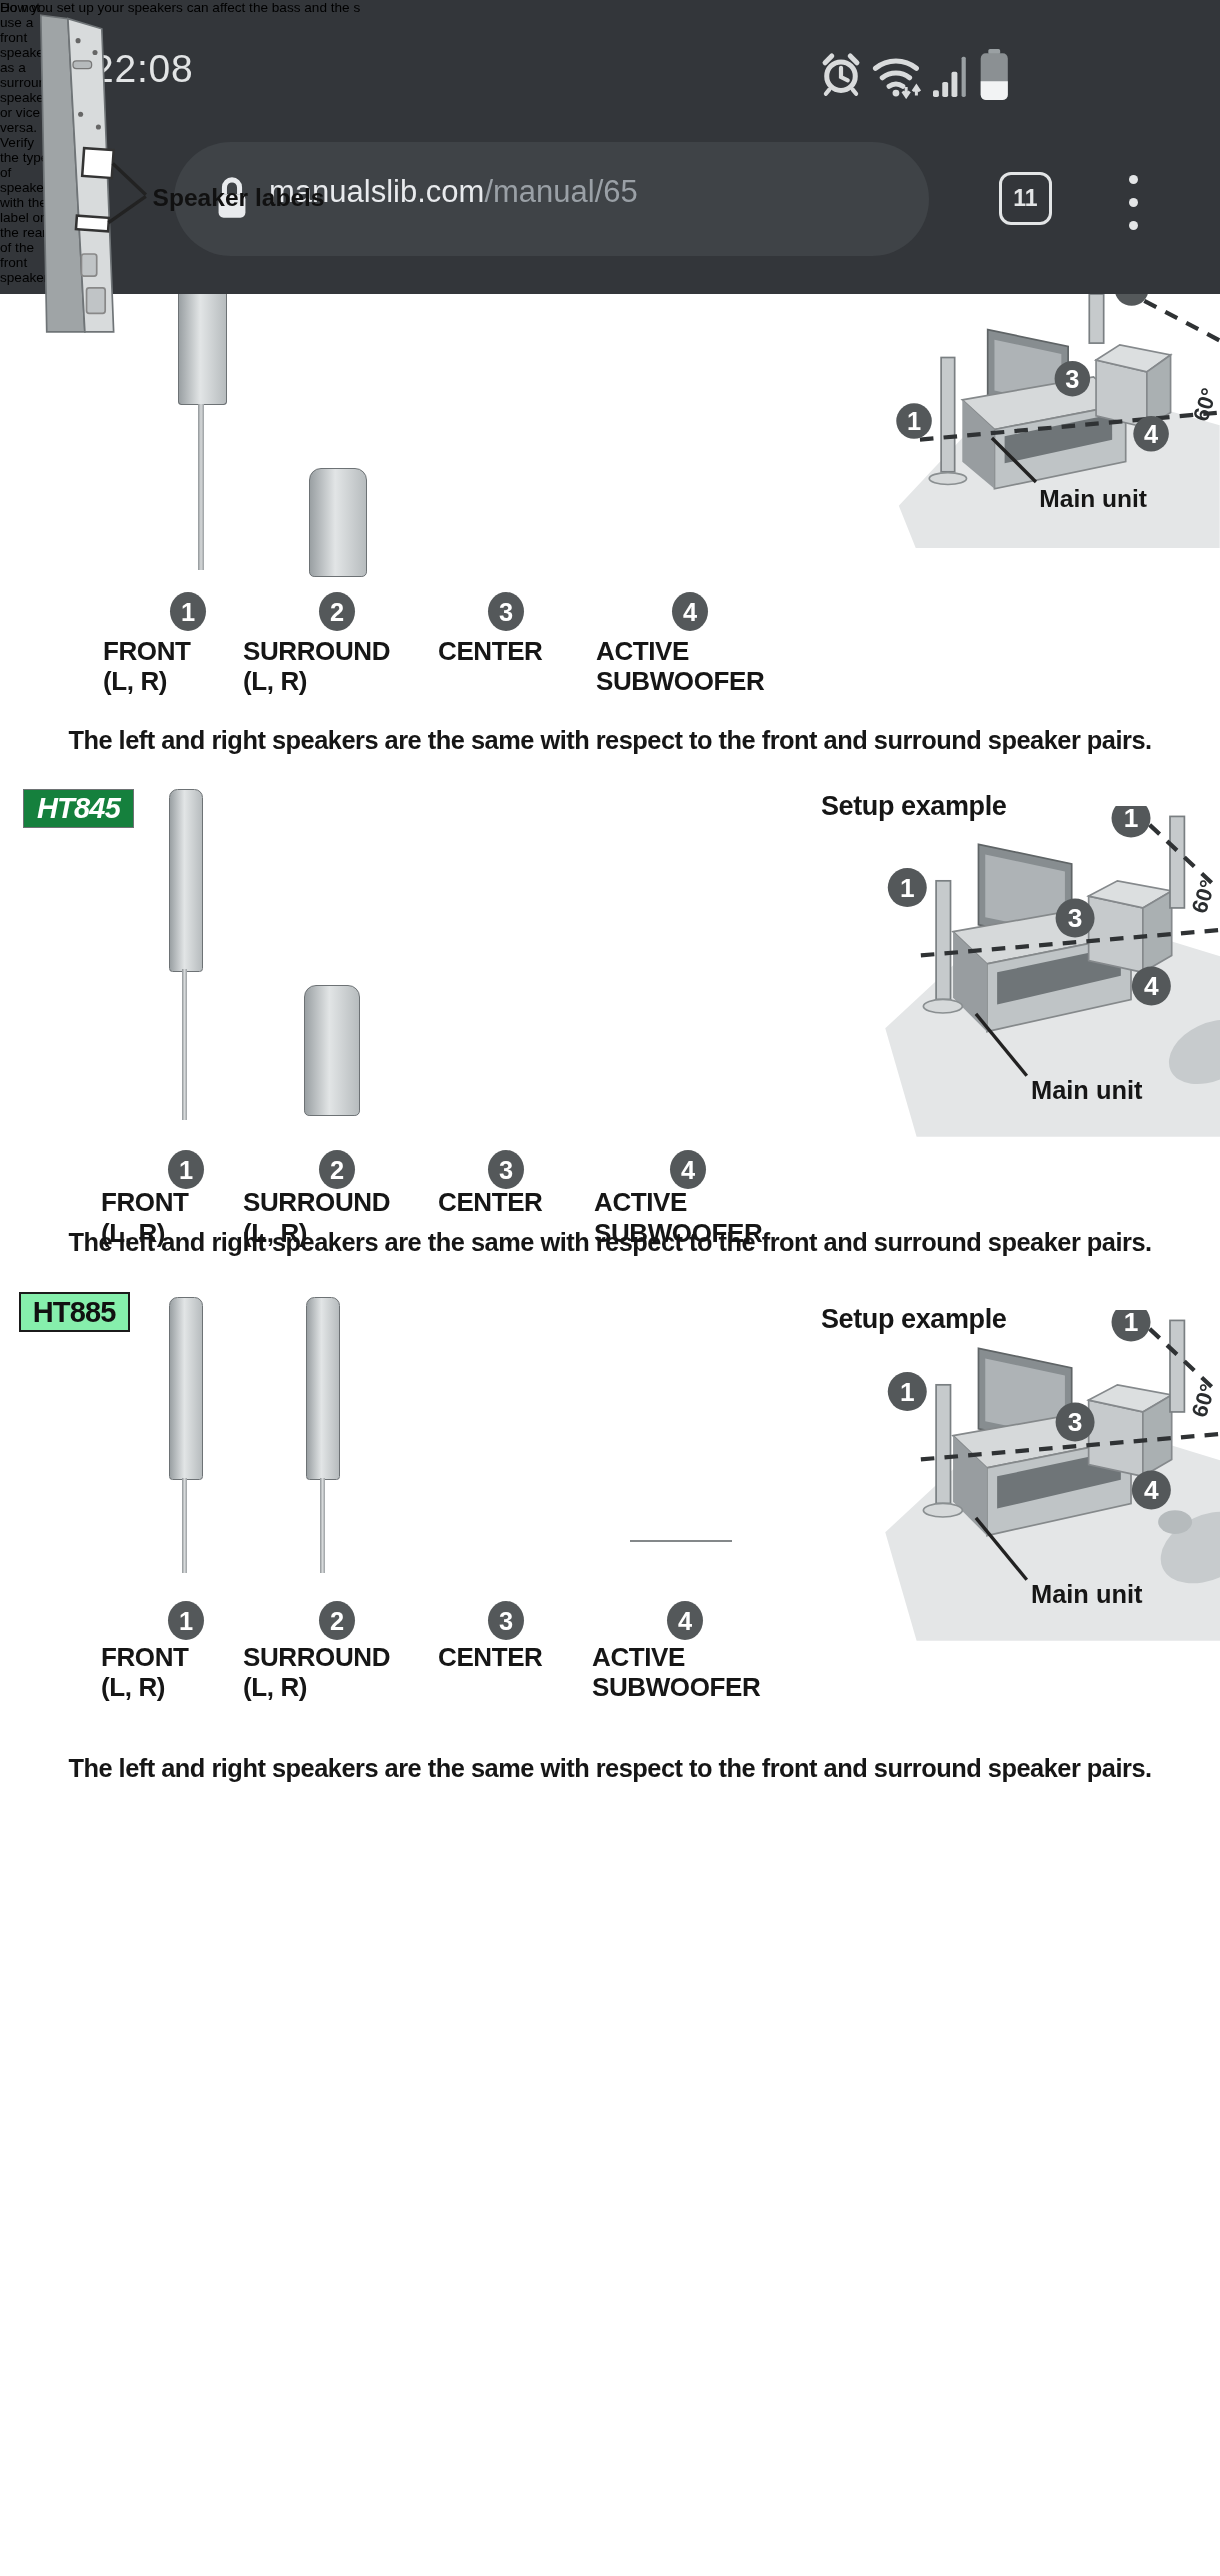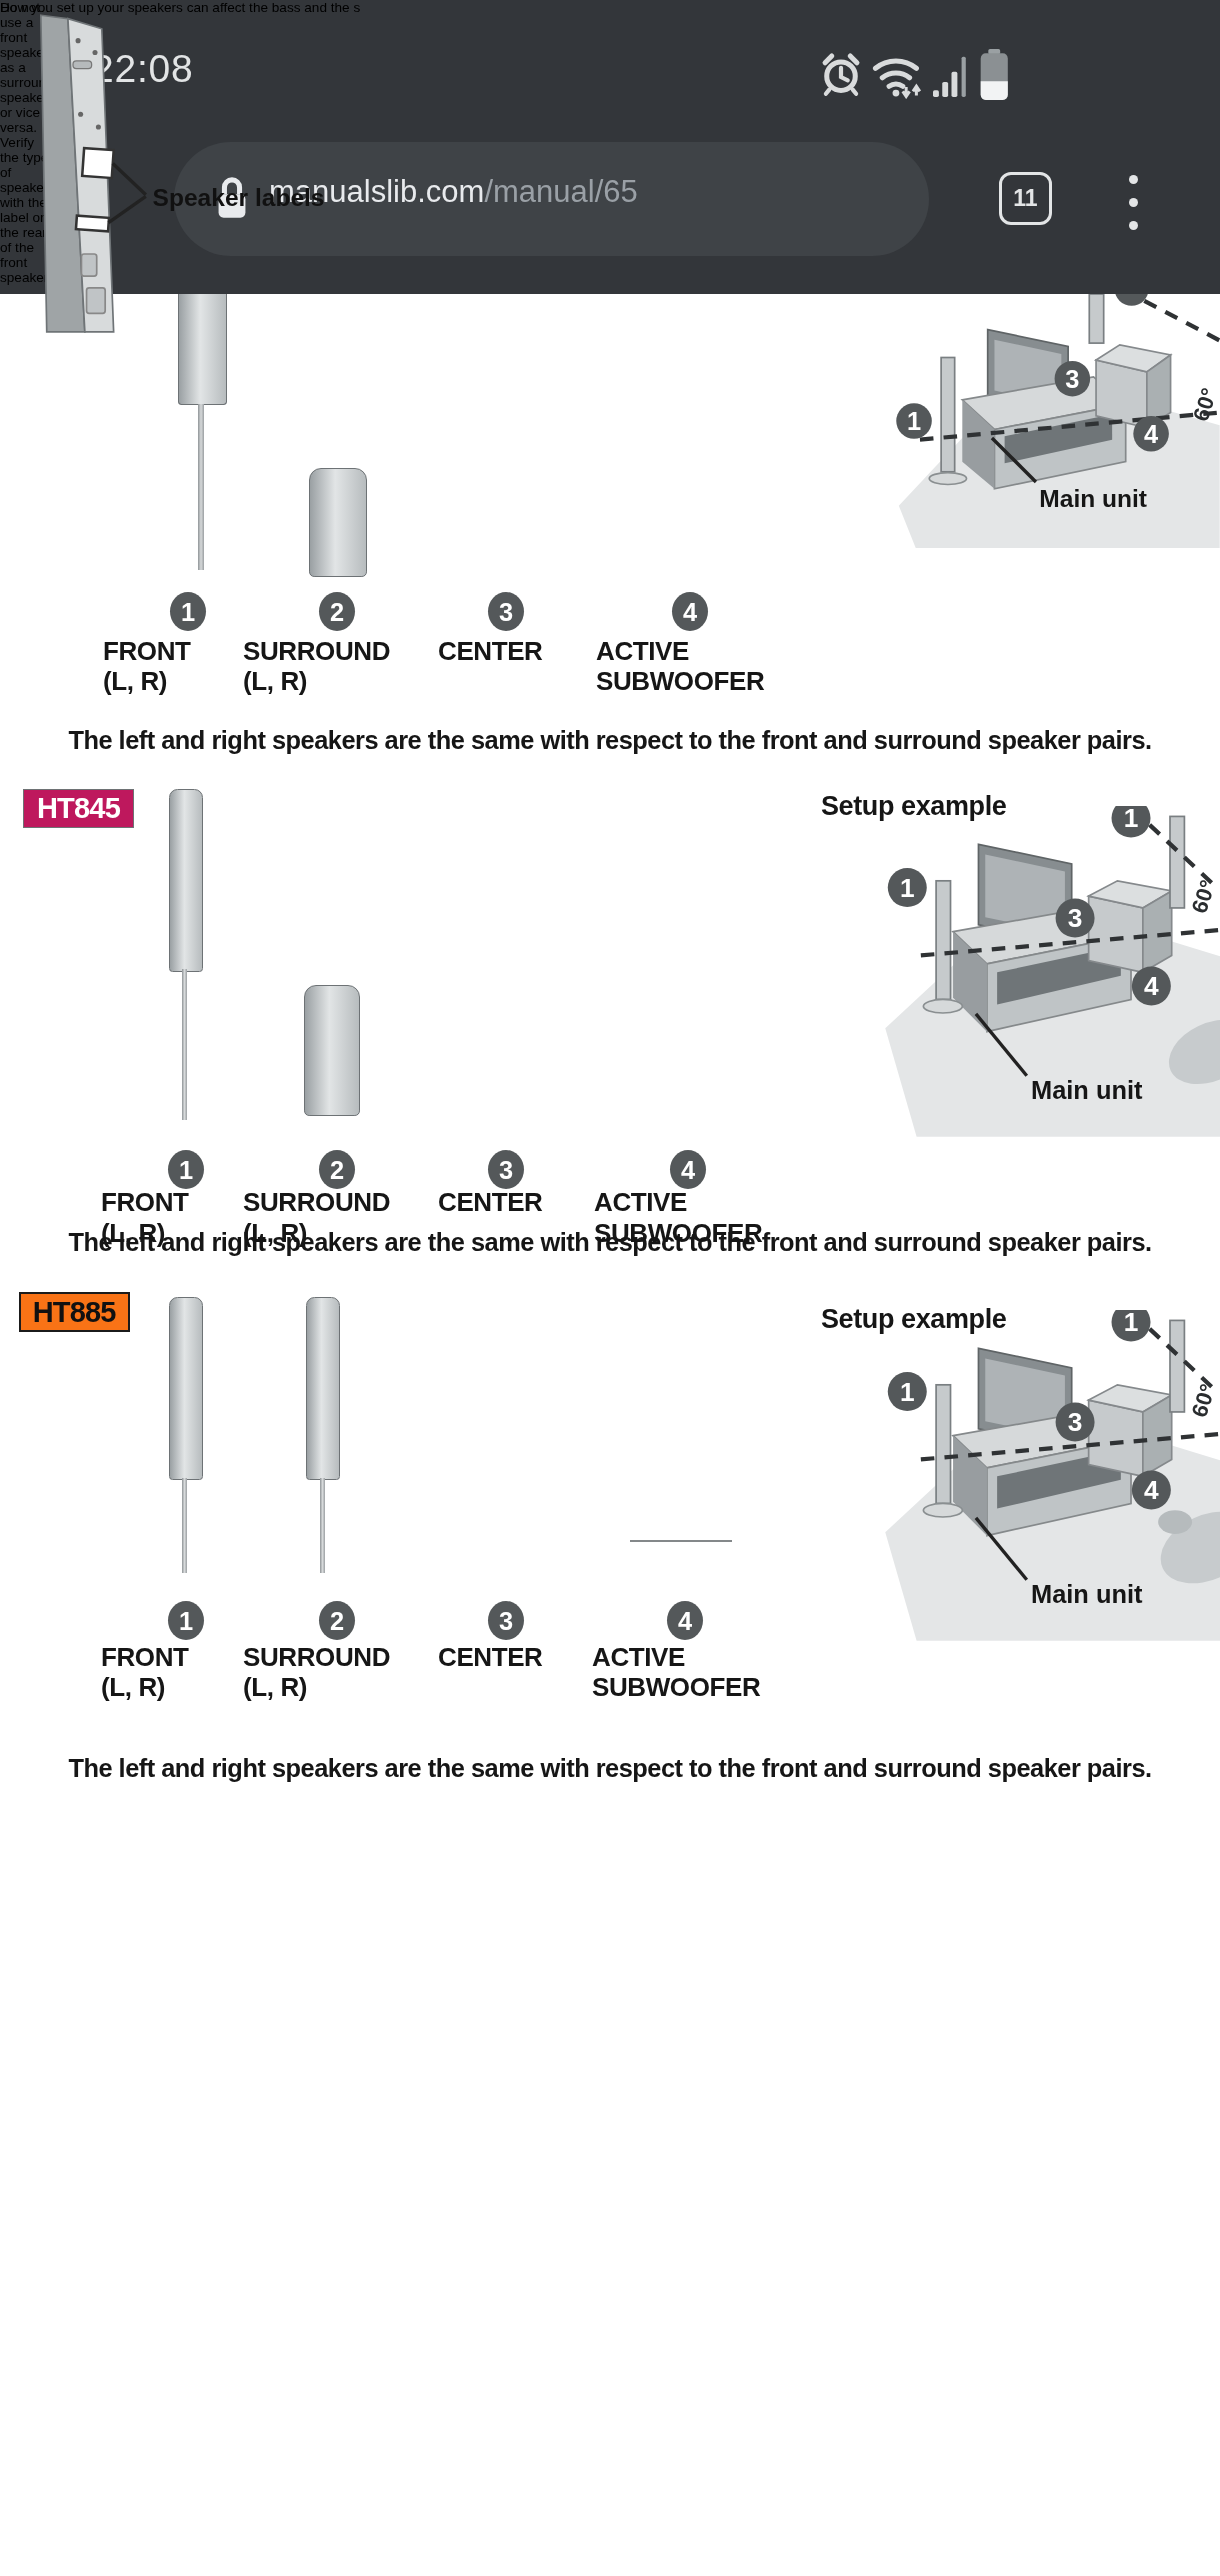--- a/index.html
+++ b/index.html
@@ -14,23 +14,23 @@
   .urlpath{color:#9aa0a6;}
   .tabbtn{left:999px;top:172px;width:47px;height:47px;border:3.4px solid #e3e5e6;border-radius:12px;
           color:#e3e5e6;font-size:23px;font-weight:700;text-align:center;line-height:47px;}
   .dots{left:1129px;top:175px;width:10.2px;}
   .dots span{display:block;width:9.3px;height:9.3px;border-radius:50%;background:#e3e5e6;margin:0 0 13.6px 0;}
   
   .numc{background:#54585a;color:#fff;border-radius:50%;width:36px;height:39px;line-height:40px;
         text-align:center;font-weight:700;font-size:25.4px;}
   .slab{font-weight:700;font-size:26px;color:#161616;letter-spacing:-0.4px;line-height:31px;white-space:nowrap;}
   .note{width:1220px;text-align:center;font-weight:700;font-size:25.4px;color:#161616;letter-spacing:-0.5px;}
-  .badge845{left:23px;top:789px;width:109px;height:37px;background:#be185d;border:0.8px solid #6e7274;
-            color:#fff;font-weight:700;font-size:29px;text-align:center;line-height:37px;letter-spacing:-0.8px;}
-  .badge885{left:18.7px;top:1292px;width:107px;height:36px;background:#f97316;border:2.5px solid #1b1b1b;
+  .badge845{left:23px;top:789px;width:109px;height:37px;background:#15803d;border:0.8px solid #6e7274;
+            color:#fff;font-weight:700;font-size:29px;text-align:center;line-height:37px;letter-spacing:-0.8px;font-style:italic;}
+  .badge885{left:18.7px;top:1292px;width:107px;height:36px;background:#86efac;border:2.5px solid #1b1b1b;
             color:#111;font-weight:700;font-size:29px;text-align:center;line-height:36px;letter-spacing:-0.8px;}
   .setupttl{font-weight:700;font-size:27px;color:#161616;letter-spacing:-0.4px;}
   .spk-body{background:linear-gradient(90deg,#9aa0a3 0%,#e2e5e6 45%,#b7bcbe 100%);
             border:1.7px solid #6d7275;border-radius:8.5px 8.5px 3.4px 3.4px;}
   .cut-top{border-top:none;border-radius:0 0 3.4px 3.4px;}
   .spk-pole{background:linear-gradient(90deg,#8f9497,#d7dadb 50%,#9b9fa2);border:0.8px solid #70757', }
   .spk-pole{background:linear-gradient(90deg,#8f9497,#d7dadb 50%,#9b9fa2);border:0.8px solid #707578;}
   .spk-joint{background:#ccd0d1;border:1.7px solid #7a7f82;border-radius:2.5px;}
   .spk-base{background:linear-gradient(#dfe2e3,#a9aeb0);border:1.7px solid #6d7275;border-radius:50%;}
   .spk-center{background:linear-gradient(#f0f1f2,#b5babc);border:1.7px solid #5f6466;border-radius:12px/17px;}

